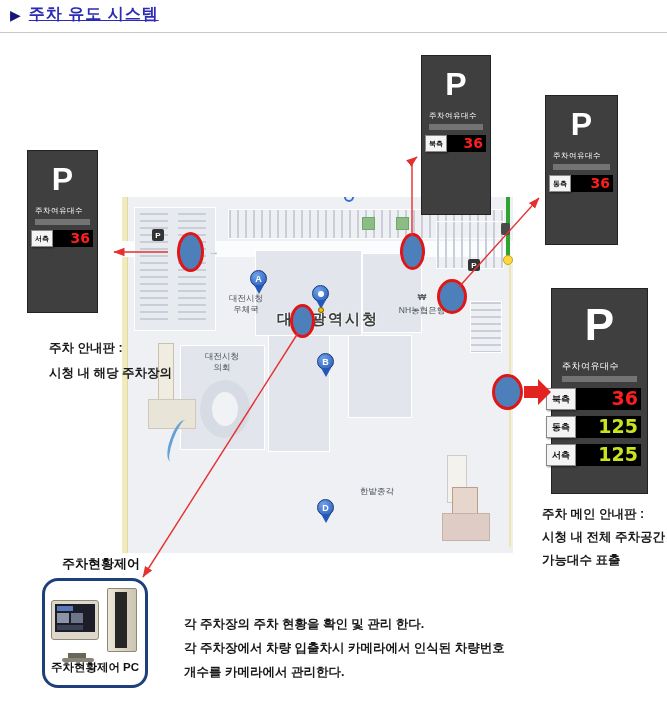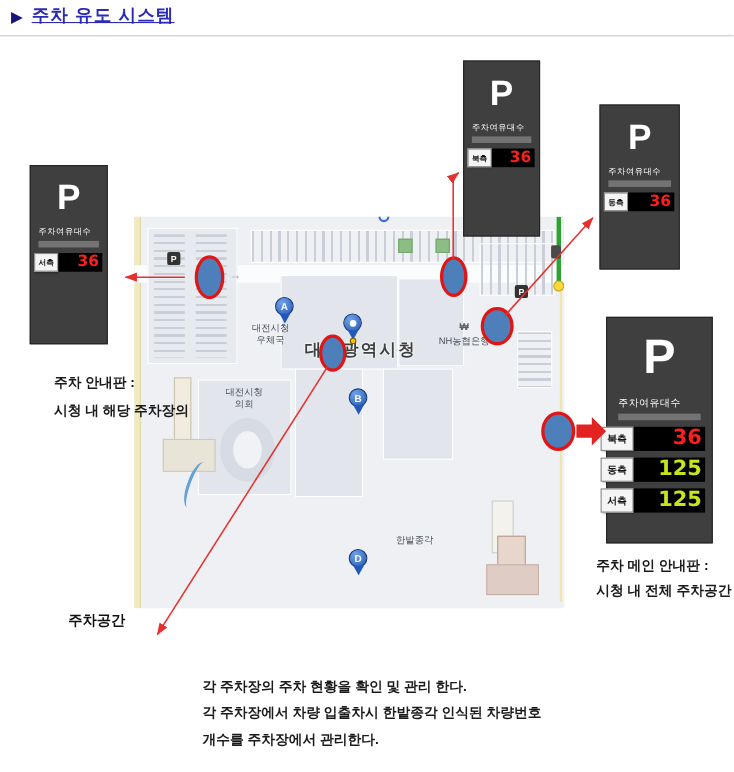--- a/index.html
+++ b/index.html
@@ -252,23 +252,42 @@
   </svg>
 
   <div class="note note-left">
     <div>주차 안내판 :</div>
     <div>시청 내  해당 주차장의</div>
   </div>
 
   <div class="note note-right">
     <div>주차 메인 안내판 :</div>
     <div>시청 내 전체 주차공간</div>
+    <div>가능대수 표출</div>
   </div>
 
   <div class="note note-bottom">
     <div>각 주차장의 주차 현황을 확인 및 관리 한다.</div>
-    <div>각 주차장에서 차량 입출차시 한밭종각 인식된 차량번호</div>
-    <div>개수를 주차장에서 관리한다.</div>
-  </div>
-
-  <div class="room-title">주차공간</div>
+    <div>각 주차장에서 차량 입출차시 카메라에서 인식된 차량번호</div>
+    <div>개수를 카메라에서 관리한다.</div>
+  </div>
+
+  <div class="room-title">주차현황제어</div>
+  <div class="pc-box">
+    <div class="pc-graphic">
+      <div class="pc-tower">
+        <div class="pc-tower-front"></div>
+      </div>
+      <div class="pc-monitor">
+        <div class="pc-screen">
+          <div class="tile t1"></div>
+          <div class="tile t2"></div>
+          <div class="tile t3"></div>
+          <div class="tile t4"></div>
+        </div>
+        <div class="pc-stand"></div>
+        <div class="pc-base"></div>
+      </div>
+    </div>
+    <div class="pc-label">주차현황제어 PC</div>
+  </div>
 
 </div>
 
 </body></html>

